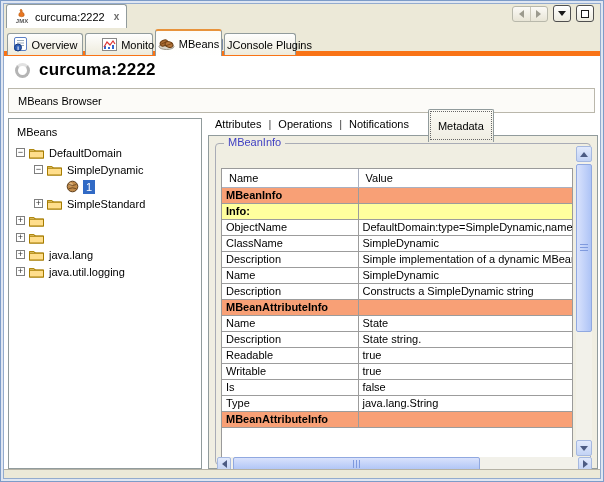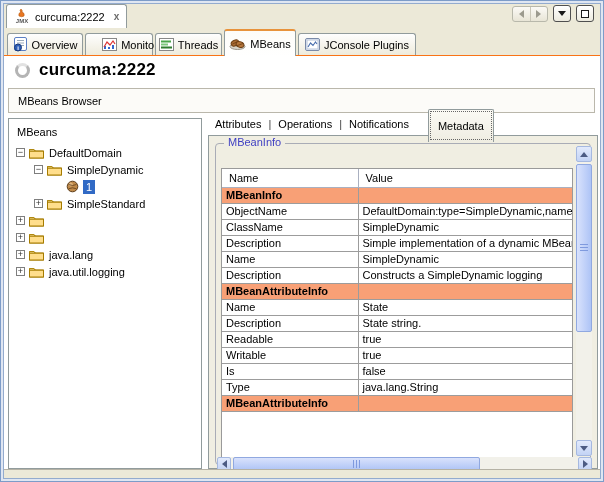--- a/index.html
+++ b/index.html
@@ -26,21 +26,21 @@
   .scroll-pill { display: flex; width: 36px; height: 16px; border: 1px solid #b8b8ab; border-radius: 3px; background: linear-gradient(#fbfaf6,#e8e5d6); overflow: hidden; }
   .scroll-half { flex: 1; display: flex; align-items: center; justify-content: center; }
   .scroll-half + .scroll-half { border-left: 1px solid #c9c6b8; }
   .sq-btn { width: 18px; height: 17px; border: 1px solid #4f4f4f; border-radius: 3px; background: linear-gradient(#ffffff,#eceade); display: flex; align-items: center; justify-content: center; }
   .tri-l { width:0;height:0;border-top:4px solid transparent;border-bottom:4px solid transparent;border-right:5px solid #9c9a8e; }
   .tri-r { width:0;height:0;border-top:4px solid transparent;border-bottom:4px solid transparent;border-left:5px solid #9c9a8e; }
   .tri-d { width:0;height:0;border-left:4px solid transparent;border-right:4px solid transparent;border-top:5px solid #1a1a1a; }
   .sq-glyph { width: 8px; height: 8px; border: 1.5px solid #1a1a1a; background: #fff; }
 
   
-  #main-tabs { position: absolute; left: 3px; top: 27px; right: 3px; height: 28px; border-bottom: 1px solid #f97316; z-index: 2; }
+  #main-tabs { position: absolute; left: 3px; top: 27px; right: 3px; height: 28px; border-bottom: 5px solid #f97316; z-index: 2; }
   .mtab {
     position: absolute; top: 5px; height: 22px;
     display: flex; align-items: center; justify-content: center; gap: 4px;
     background: linear-gradient(#fefefe, #eeebdc);
     border: 1px solid #919b9c; border-bottom: none; border-radius: 3px 3px 0 0;
     cursor: default; white-space: nowrap;
   }
   .mtab:nth-child(1){ left: 3px;  width: 76px; }
   .mtab:nth-child(2){ left: 81px; width: 68px; padding-left: 22px; }
   .mtab:nth-child(3){ left: 151px;width: 67px; }
@@ -181,31 +181,20 @@
           <svg width="15" height="15">
             <rect x="0.5" y="1.5" width="14" height="12" fill="#fff" stroke="#888"></rect>
             <rect x="2" y="9" width="2" height="3" fill="#36c"></rect>
             <rect x="6" y="10" width="2" height="2" fill="#36c"></rect>
             <rect x="10" y="8" width="2" height="4" fill="#36c"></rect>
             <polyline points="2,10 5,5 8,8 11,4 13,7" fill="none" stroke="#d33" stroke-width="1.2"></polyline>
           </svg>
         </span>
         <span class="mtab-label">Monitor</span>
       </div>
-      <div class="mtab">
-        <span class="mtab-icon">
-          <svg width="15" height="15">
-            <rect x="0.5" y="1.5" width="14" height="12" fill="#fff" stroke="#888"></rect>
-            <rect x="2" y="3.5" width="10" height="2" fill="#4aa54a"></rect>
-            <rect x="2" y="6.5" width="7" height="2" fill="#7ec97e"></rect>
-            <rect x="2" y="9.5" width="11" height="2" fill="#2e7d2e"></rect>
-          </svg>
-        </span>
-        <span class="mtab-label">Threads</span>
-      </div>
       <div class="mtab selected">
         <span class="mtab-icon">
           <svg width="17" height="13">
             <ellipse cx="8.5" cy="9.5" rx="7.5" ry="3" fill="#d9d4c8" stroke="#9a958a"></ellipse>
             <ellipse cx="6" cy="6" rx="4" ry="2.8" transform="rotate(-25 6 6)" fill="#a86a32" stroke="#6b3d12"></ellipse>
             <path d="M3.3 7.2 Q6 5.8 8.6 4.6" stroke="#6b3d12" fill="none" stroke-width="0.8"></path>
             <ellipse cx="11" cy="7.5" rx="4" ry="2.8" transform="rotate(20 11 7.5)" fill="#b5753a" stroke="#6b3d12"></ellipse>
             <path d="M7.5 8.8 Q11 7.6 14.4 6.4" stroke="#6b3d12" fill="none" stroke-width="0.8"></path>
           </svg>
         </span>
@@ -350,39 +339,43 @@
                 <tr id="meta-head">
                   <th>Name</th>
                   <th>Value</th>
                 </tr>
               </thead>
             <tbody id="meta-body">
                 <tr class="section">
                   <td>MBeanInfo</td>
                   <td></td>
                 </tr>
+                <tr class="subsection">
+                  <td>Info:</td>
+                  <td></td>
+                </tr>
                 <tr class="data">
                   <td>ObjectName</td>
                   <td>DefaultDomain:type=SimpleDynamic,name=1</td>
                 </tr>
                 <tr class="data">
                   <td>ClassName</td>
                   <td>SimpleDynamic</td>
                 </tr>
                 <tr class="data">
                   <td>Description</td>
                   <td>Simple implementation of a dynamic MBean.</td>
                 </tr>
                 <tr class="data">
                   <td>Name</td>
                   <td>SimpleDynamic</td>
                 </tr>
                 <tr class="data">
                   <td>Description</td>
-                  <td>Constructs a SimpleDynamic logging</td>
+                  <td>Constructs a SimpleDynamic string</td>
                 </tr>
                 <tr class="section">
                   <td>MBeanAttributeInfo</td>
                   <td></td>
                 </tr>
                 <tr class="data">
                   <td>Name</td>
                   <td>State</td>
                 </tr>
                 <tr class="data">

